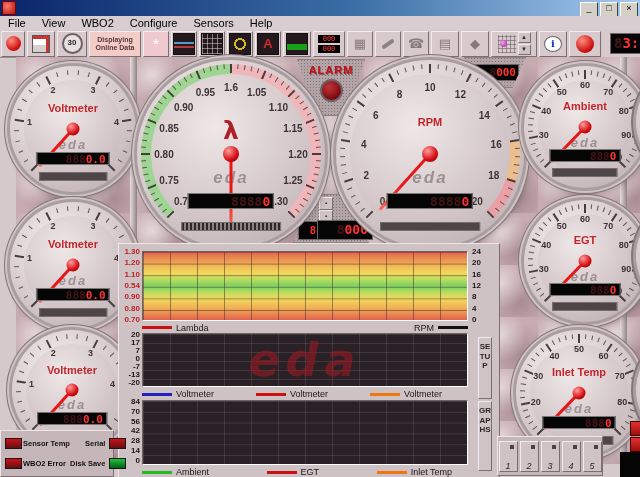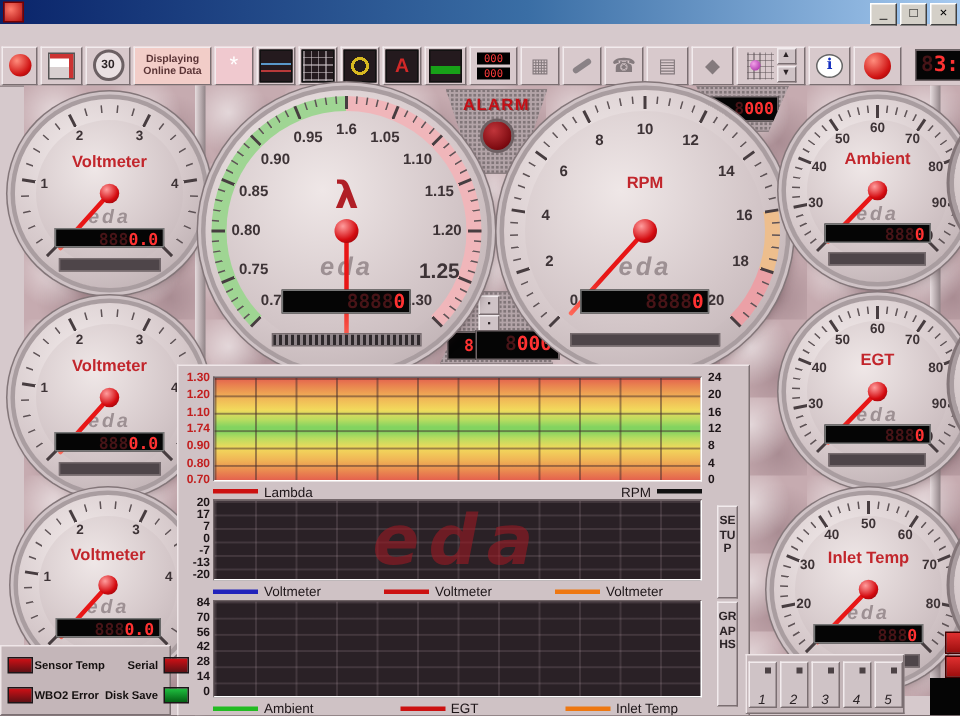--- a/index.html
+++ b/index.html
@@ -119,20 +119,28 @@
 
   <div id="titlebar">
     <div id="titleicon"></div>
     <div class="winbtns">
       <div class="winbtn">_</div>
       <div class="winbtn">□</div>
       <div class="winbtn">×</div>
     </div>
   </div>
 
+  <div id="menubar">
+    <span class="menuitem">File</span>
+    <span class="menuitem">View</span>
+    <span class="menuitem">WBO2</span>
+    <span class="menuitem">Configure</span>
+    <span class="menuitem">Sensors</span>
+    <span class="menuitem">Help</span>
+  </div>
 
   <div id="toolbar">
     <div class="tbtn" style="width:22px">
         <div class="redcirc"></div>
       </div>
     <div class="tbtn" style="width:26px">
       <div style="width:16px;height:16px;background:linear-gradient(#fff 55%,#d8d0d0 55%);border:1px solid #555;box-shadow:inset -3px 3px 0 #c33;"></div>
     </div>
     <div class="tbtn" style="width:28px">
       <div style="width:17px;height:17px;border:2px solid #6b6063;border-radius:50%;font-size:8px;font-weight:bold;color:#2c2427;text-align:center;line-height:16px;background:#e9e0e2;"><span>30</span></div>
@@ -416,21 +424,21 @@
         <div class="glabel" style="font-size: 10px; left: 32.1001px; top: 119.64px;">0.75</div>
         <div class="glabel" style="font-size: 10px; left: 27px; top: 94px;">0.80</div>
         <div class="glabel" style="font-size: 10px; left: 32.1001px; top: 68.3602px;">0.85</div>
         <div class="glabel" style="font-size: 10px; left: 46.6238px; top: 46.6238px;">0.90</div>
         <div class="glabel" style="font-size: 10px; left: 68.3602px; top: 32.1001px;">0.95</div>
         <div class="glabel" style="font-size: 10px; left: 94px; top: 27px;">1.6</div>
         <div class="glabel" style="font-size: 10px; left: 119.64px; top: 32.1001px;">1.05</div>
         <div class="glabel" style="font-size: 10px; left: 141.376px; top: 46.6238px;">1.10</div>
         <div class="glabel" style="font-size: 10px; left: 155.9px; top: 68.3602px;">1.15</div>
         <div class="glabel" style="font-size: 10px; left: 161px; top: 94px;">1.20</div>
-        <div class="glabel" style="font-size: 14px; left: 155.9px; top: 119.64px;">1.25</div>
+        <div class="glabel" style="font-size: 10px; left: 155.9px; top: 119.64px;">1.25</div>
         <div class="glabel" style="font-size: 10px; left: 141.376px; top: 141.376px;">1.30</div>
         <div class="gtitle lam">λ</div>
         <div class="glogo">eda</div>
         <div class="needle" style="height: 75.2px; transform: translate(-50%, -100%) rotate(180deg);"></div>
         <div class="hub" style="height: 16px; width: 16px;"></div>
         <div class="glcd"><span class="ghost">8888</span><span>0</span></div>
         <div class="gbar striped"></div>
       </div>
     <div class="gauge big" style="left:320px;top:3px;width:188px;height:188px;">
         <div class="zonering" style="background: conic-gradient(from -135deg, transparent 0deg, transparent 216deg, rgb(237, 190, 141) 216deg, rgb(237, 190, 141) 243deg, rgb(235, 160, 166) 243deg, rgb(235, 160, 166) 270deg, transparent 270deg, transparent 360deg);"></div>
@@ -689,21 +697,21 @@
     <div class="redled" style="left:614px;top:380px;"></div>
     <div style="position:absolute;left:604px;top:395px;width:36px;height:25px;background:#050505;"></div>
   </div>
 
   <div id="chartpanel">
 
     <div class="axcol red" style="left:0;top:4px;width:21px;height:76px;">
         <div class="axtick">1.30</div>
         <div class="axtick">1.20</div>
         <div class="axtick">1.10</div>
-        <div class="axtick">1.74</div>
+        <div class="axtick">0.54</div>
         <div class="axtick">0.90</div>
         <div class="axtick">0.80</div>
         <div class="axtick">0.70</div>
       </div>
     <div class="plot rainbow" style="left:23px;top:7px;width:326px;height:70px;"></div>
     <div class="axcol right" style="left:353px;top:4px;width:18px;height:76px;">
         <div class="axtick">24</div>
         <div class="axtick">20</div>
         <div class="axtick">16</div>
         <div class="axtick">12</div>

